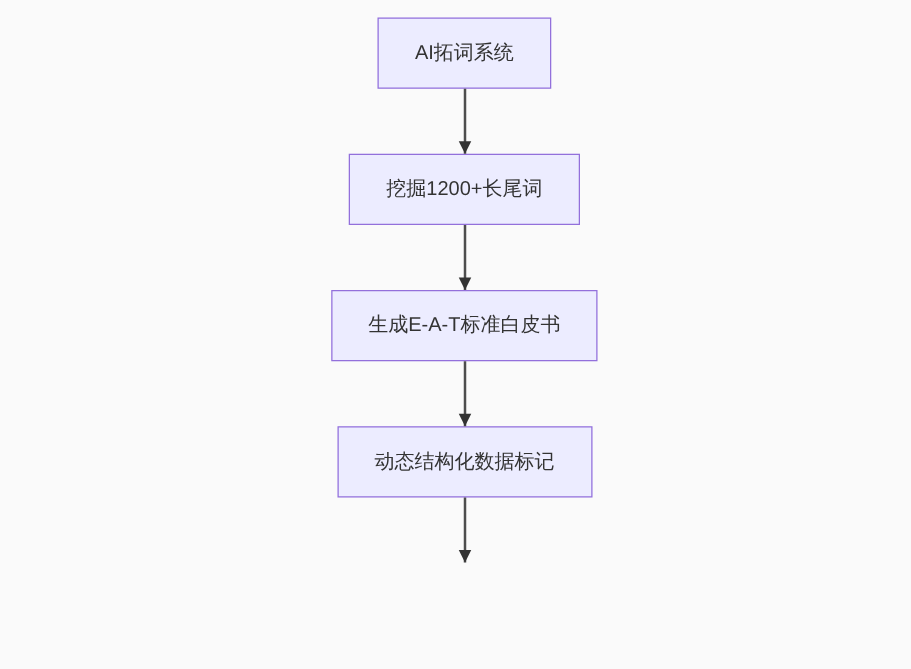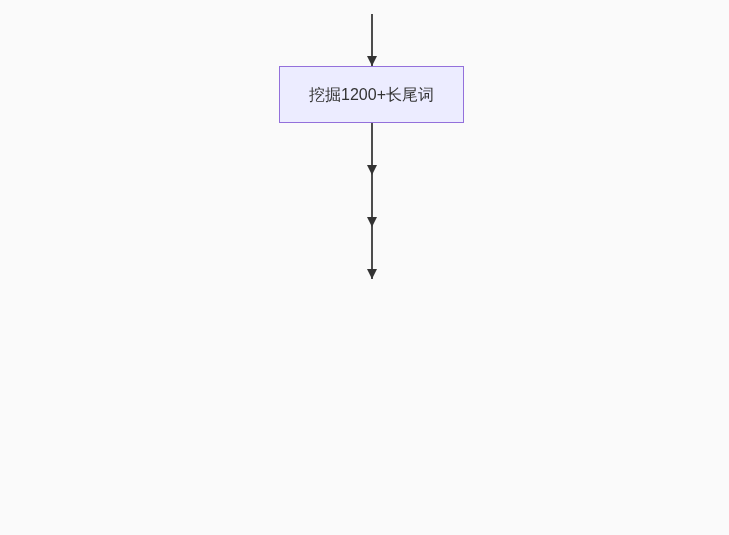--- a/index.html
+++ b/index.html
@@ -49,35 +49,38 @@
     border-left: 5px solid transparent;
     border-right: 5px solid transparent;
     border-top: 10px solid #333333;
   }
 </style>
 </head>
 <body>
 
 <div class="flowchart">
 
+  <div class="node">AI拓词系统</div>
 
   <div class="edge">
     <span class="arrowhead"></span>
   </div>
 
   <div class="node">挖掘1200+长尾词</div>
 
   <div class="edge">
     <span class="arrowhead"></span>
   </div>
 
+  <div class="node">生成E-A-T标准白皮书</div>
 
   <div class="edge">
     <span class="arrowhead"></span>
   </div>
 
+  <div class="node">动态结构化数据标记</div>
 
   <div class="edge">
     <span class="arrowhead"></span>
   </div>
 
 
 </div>
 
 </body></html>

